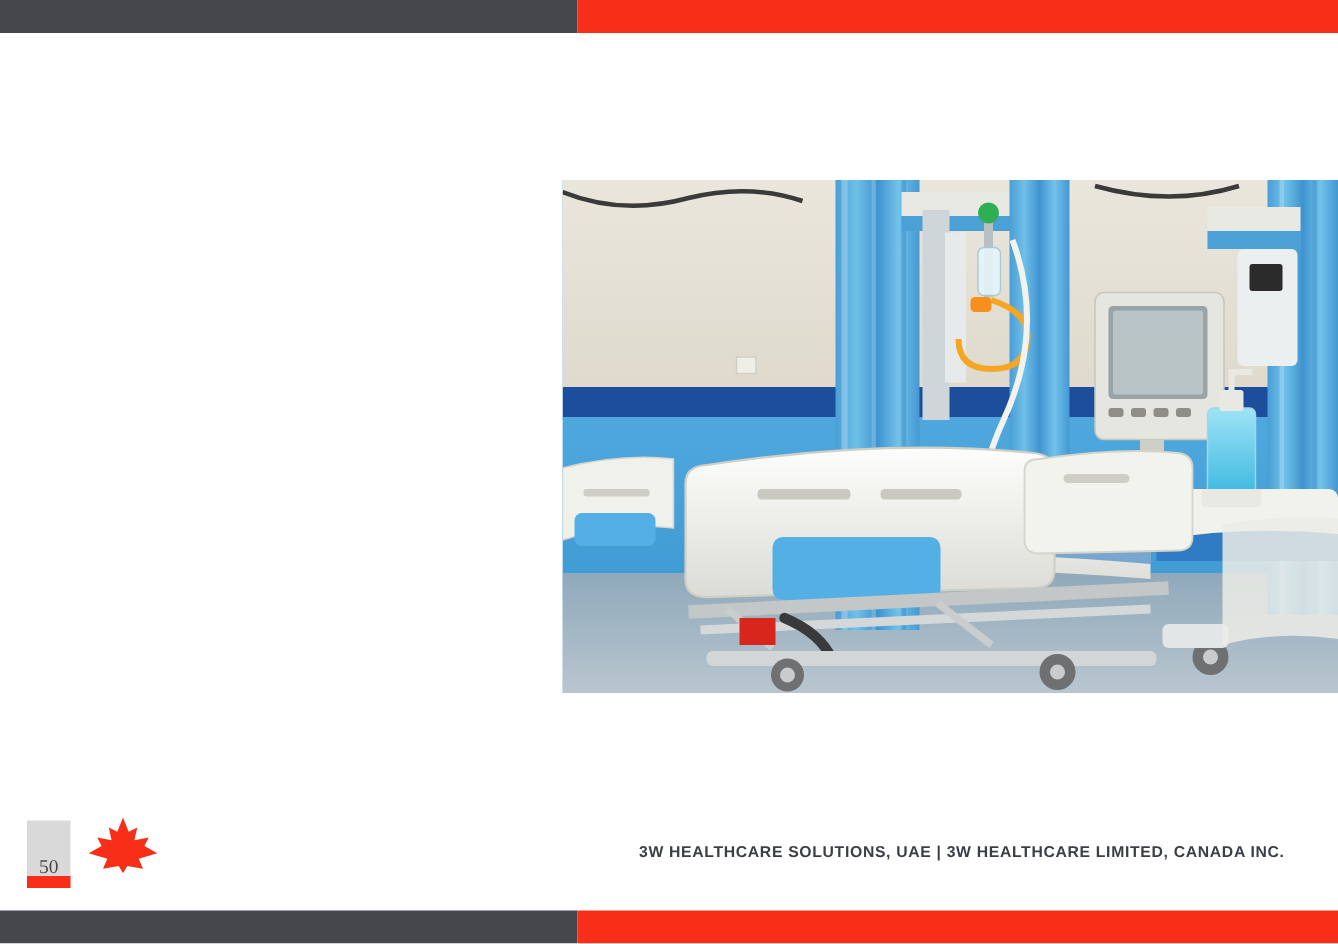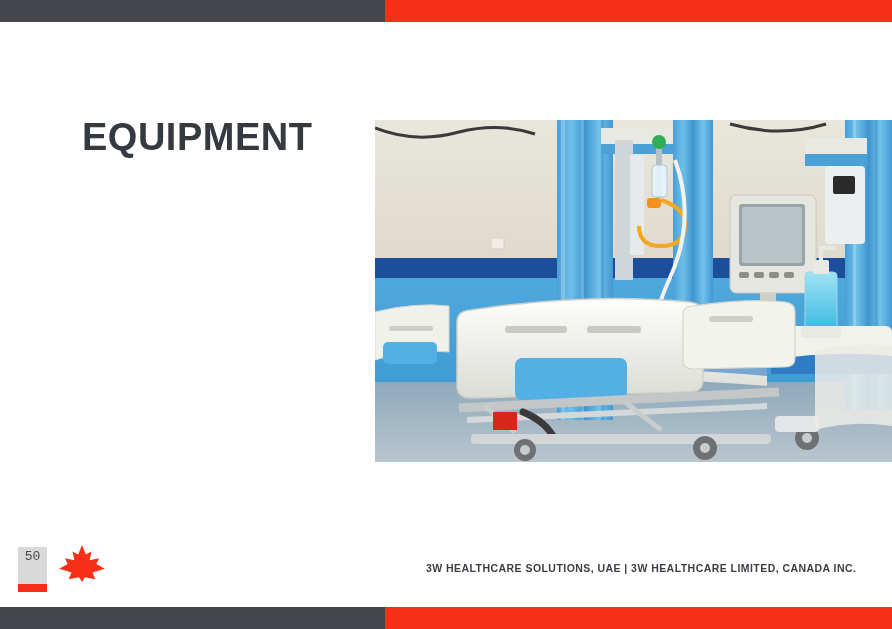--- a/index.html
+++ b/index.html
@@ -40,23 +40,23 @@
   .photo svg { display:block; width:100%; height:100%; }
 
   
   .page-badge {
     position:absolute; left:18px; top:547px;
     width:29px; height:45px;
     background:#d9d9d9;
   }
   .page-badge .num {
     display:block; width:100%; text-align:center;
-    padding-top:2px;
+    padding-top:23px;
     font-size:13px; color:#4a4a4a;
-    font-family:Liberation Mono, monospace;
+    font-family:Liberation Serif, serif;
   }
   .page-badge .strip {
     position:absolute; left:0; bottom:0;
     width:100%; height:8px; background:#f82f18;
   }
 
   .leaf {
     position:absolute; left:58px; top:544px;
     width:48px; height:40px;
   }
@@ -72,21 +72,20 @@
 </style>
 </head>
 <body>
 
 <div class="bar bar-top">
   <div class="bar-dark"></div>
   <div class="bar-red"></div>
 </div>
 
 <div class="title-block">
-  <div class="title-line">EQUIPMENT</div>
 </div>
 
 <div class="photo">
   <svg viewBox="0 0 517 342" preserveAspectRatio="none">
     <defs>
       <linearGradient id="wallTop" x1="0" y1="0" x2="0" y2="1">
         <stop offset="0" stop-color="#e9e6dc"></stop>
           <stop offset="1" stop-color="#ded9cc"></stop>
       </linearGradient>
       <linearGradient id="wallLow" x1="0" y1="0" x2="0" y2="1">

